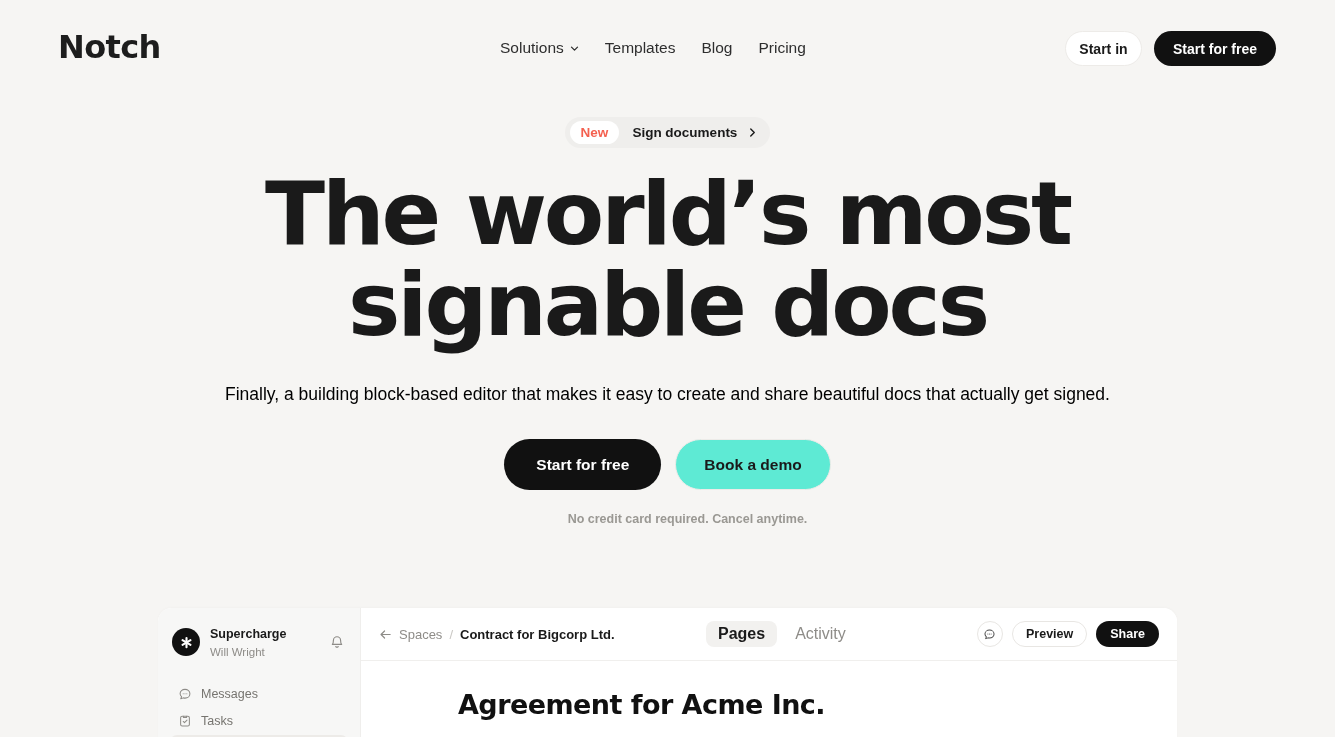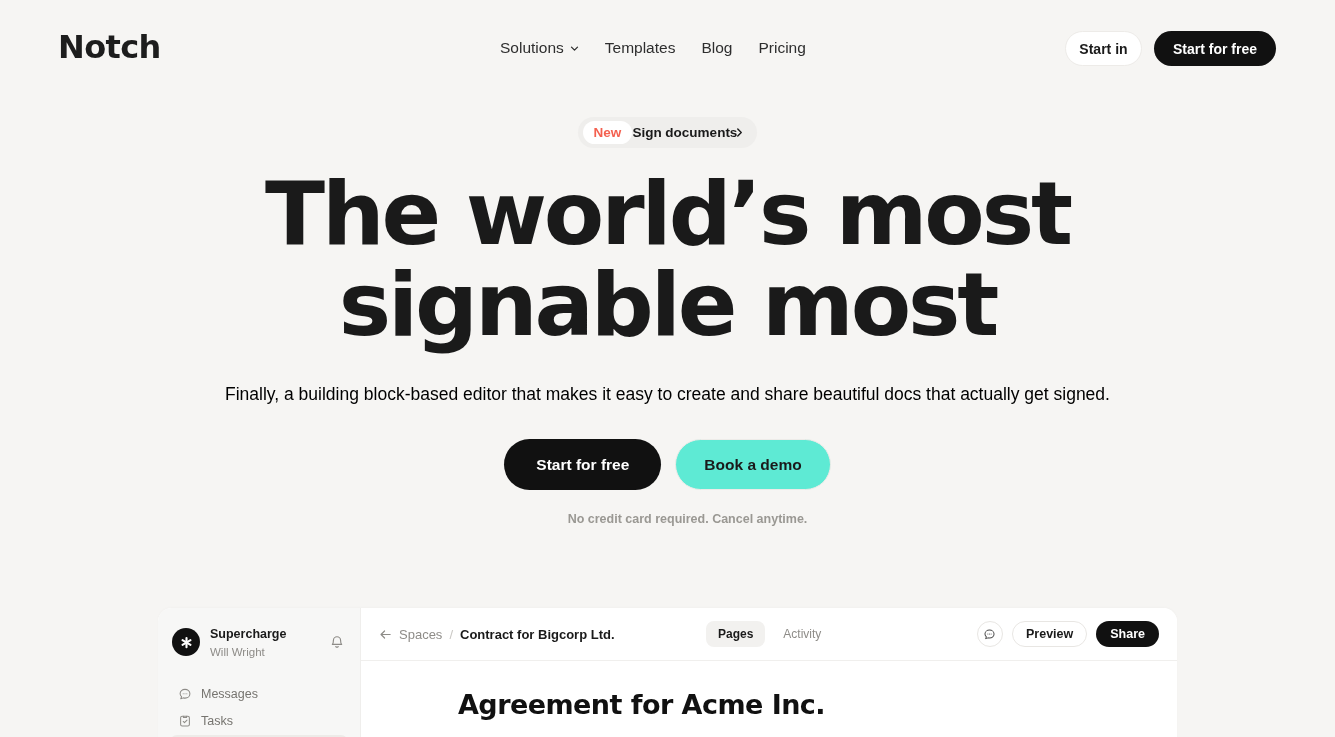--- a/index.html
+++ b/index.html
@@ -118,21 +118,21 @@
 
   .announce-wrap {
     display: flex;
     justify-content: center;
     margin-top: 21px;
   }
 
   .announce {
     display: inline-flex;
     align-items: center;
-    gap: 0;
+    gap: 13px;
     height: 31px;
     padding: 0 14px 0 5px;
     border-radius: 16px;
     background: #EFEEEC;
     cursor: pointer;
   }
 
   .announce-badge {
     display: inline-flex;
     align-items: center;
@@ -350,21 +350,21 @@
     display: flex;
     align-items: center;
     gap: 6px;
   }
   .app-tab {
     height: 26px;
     padding: 0 12px;
     border-radius: 8px;
     display: inline-flex;
     align-items: center;
-    font-size: 12px;
+    font-size: 16px;
     color: #8E8C88;
     cursor: pointer;
   }
   .app-tab.active {
     background: #F2F1EF;
     color: #1A1A1A;
     font-weight: 700;
   }
 
   .app-actions {
@@ -473,21 +473,21 @@
       <span class="announce-chev">
         <svg viewBox="0 0 8 12" width="7" height="11" fill="none" stroke="#1A1A1A" stroke-width="1.6" stroke-linecap="round" stroke-linejoin="round">
             <path d="M2 2 L6 6 L2 10"></path>
           </svg>
       </span>
     </div>
   </div>
 
   <h1 class="hero-title">
     <span>The world’s most</span><br>
-    <span>signable most</span>
+    <span>signable docs</span>
   </h1>
 
   <p class="hero-sub">Finally, a building block-based editor that makes it easy to create and share beautiful docs that actually get signed.</p>
 
   <div class="hero-cta">
     <button class="btn btn-start-hero">Start for free</button>
     <button class="btn btn-demo">Book a demo</button>
   </div>
 
   <div class="hero-note">No credit card required. Cancel anytime.</div>

